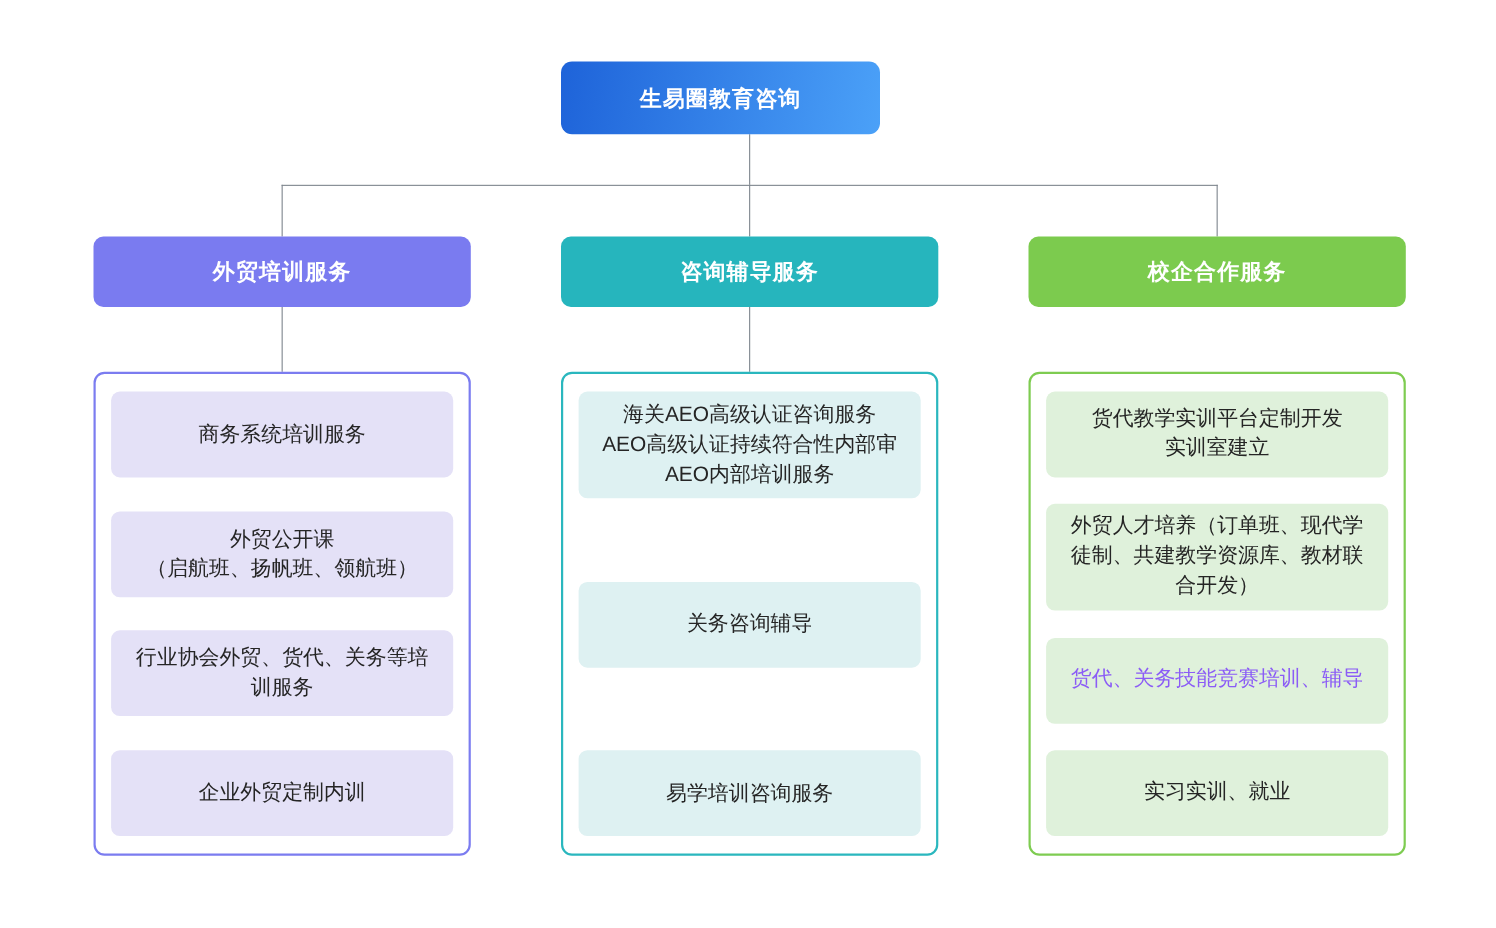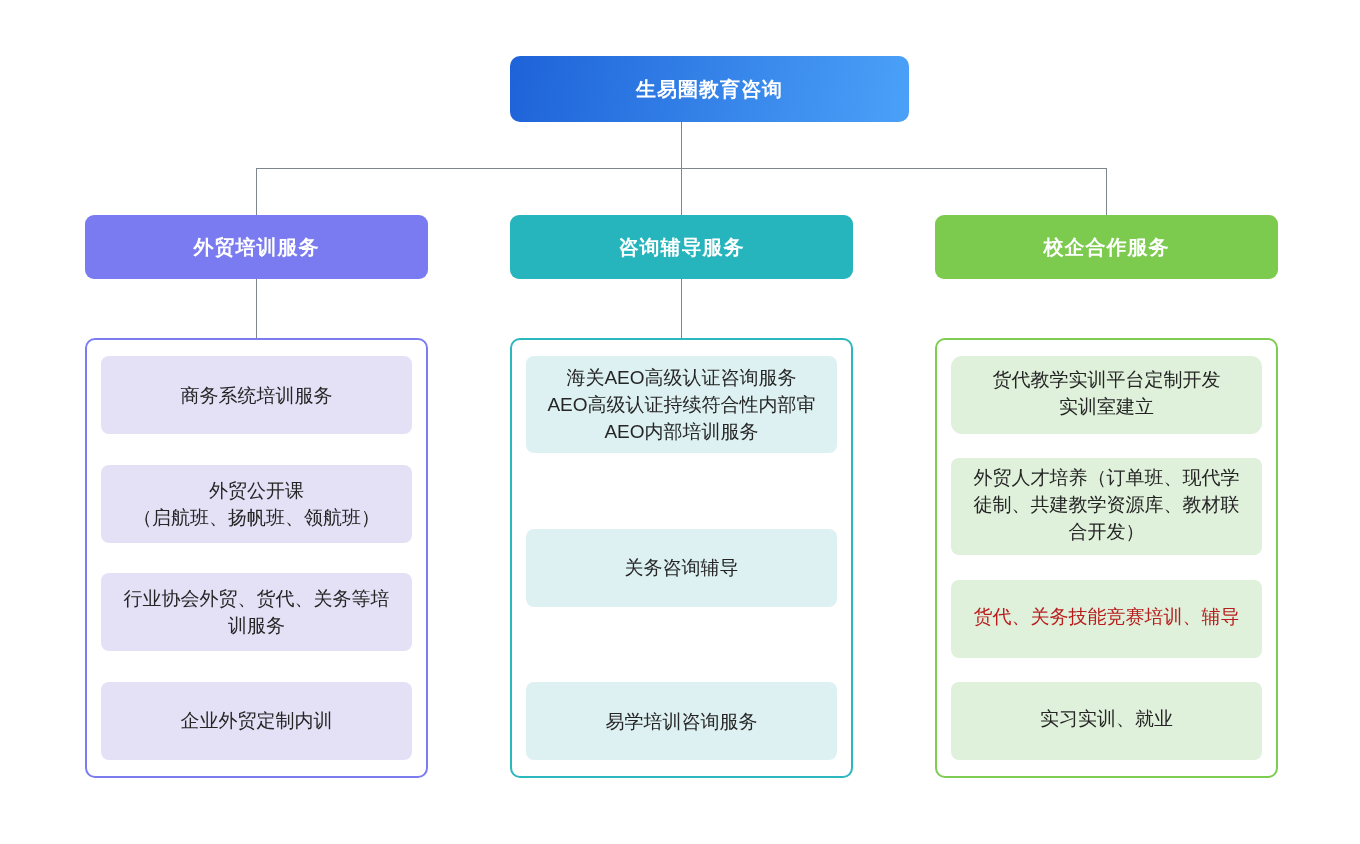--- a/index.html
+++ b/index.html
@@ -11,21 +11,21 @@
     background: #ffffff;
     overflow: hidden;
   }
   .line {
     position: absolute;
     background: var(--line-color, #7E858D);
   }
   .root-node {
     position: absolute;
     left: 510px; top: 56px;
-    width: 399px; height: 66px;
+    width: 290px; height: 66px;
     border-radius: 10px;
     display: flex; align-items: center; justify-content: center;
     color: #ffffff;
     font-size: 20px; font-weight: bold;
     letter-spacing: 1px;
   }
   .branch-header {
     position: absolute;
     top: 215px;
     width: 343px; height: 64px;
@@ -102,20 +102,20 @@
 AEO高级认证持续符合性内部审
 AEO内部培训服务</div>
     <div class="service-item" style="color: rgb(37, 37, 37);">关务咨询辅导</div>
     <div class="service-item" style="color: rgb(37, 37, 37);">易学培训咨询服务</div>
   </div>
 
   <div class="branch-header col-2" style="--accent: #7CCB4E; --border-c: #7ECC51; --item-bg: #DFF1DB;">
     <span>校企合作服务</span>
   </div>
   <div class="branch-box col-2" style="--accent: #7CCB4E; --border-c: #7ECC51; --item-bg: #DFF1DB;">
-    <div class="service-item" style="color: rgb(37, 37, 37); border-radius: 11px;">货代教学实训平台定制开发
+    <div class="service-item" style="color: rgb(37, 37, 37);">货代教学实训平台定制开发
 实训室建立</div>
     <div class="service-item" style="color: rgb(37, 37, 37);">外贸人才培养（订单班、现代学徒制、共建教学资源库、教材联合开发）</div>
-    <div class="service-item" style="color: #b91c1c;">货代、关务技能竞赛培训、辅导</div>
+    <div class="service-item" style="color: #8b5cf6;">货代、关务技能竞赛培训、辅导</div>
     <div class="service-item" style="color: rgb(37, 37, 37);">实习实训、就业</div>
   </div>
 
 </div>
 
 </body></html>

